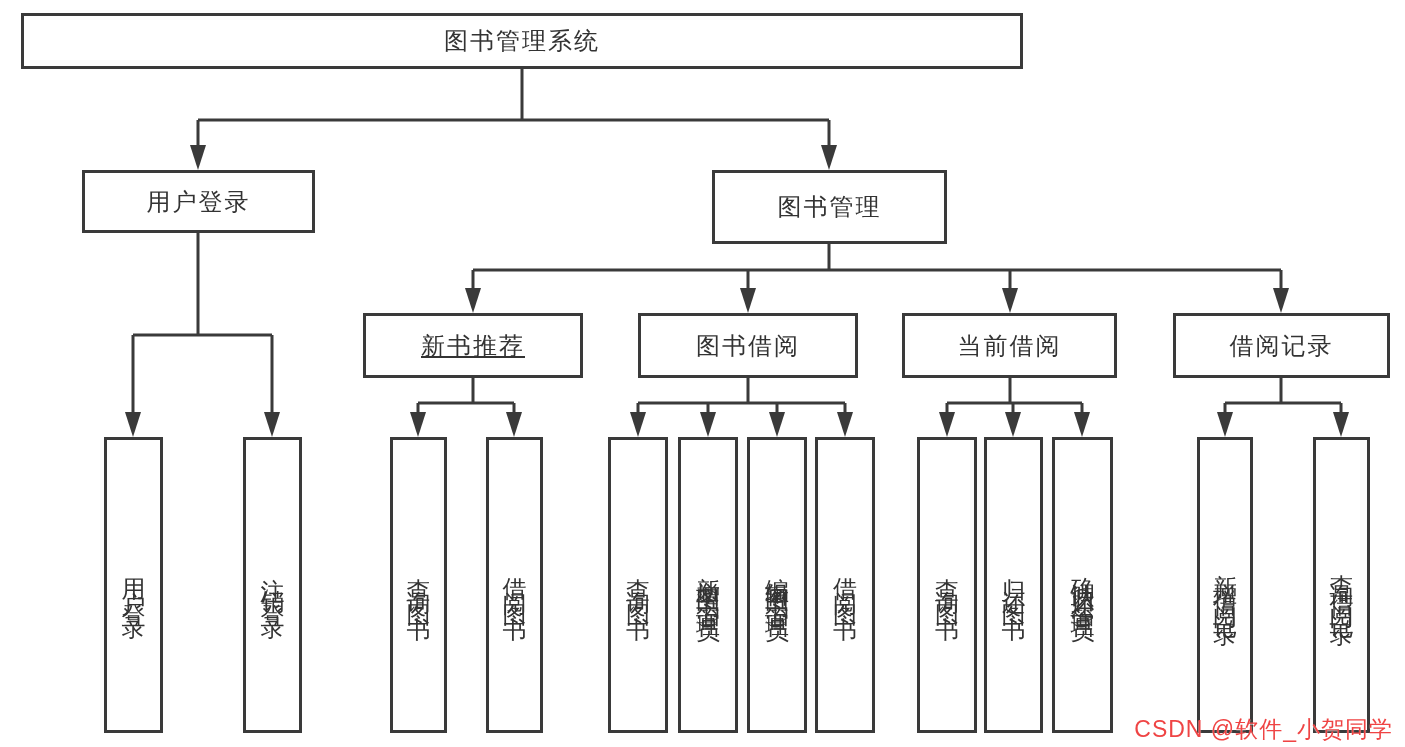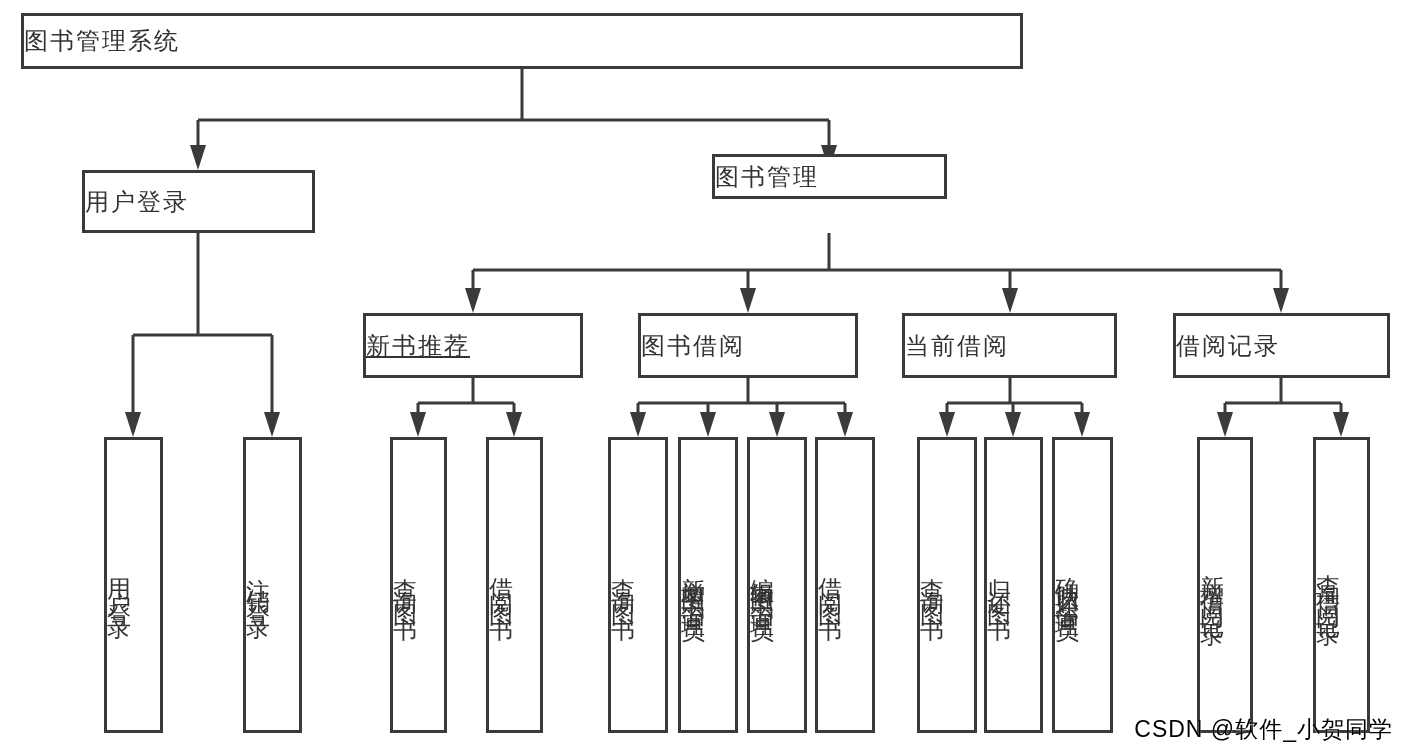--- a/index.html
+++ b/index.html
@@ -23,28 +23,29 @@
     width: 1405px;
     height: 747px;
   }
   .node {
     position: absolute;
     box-sizing: border-box;
     border: 3px solid #3a3a3a;
     background: #ffffff;
     display: flex;
     align-items: center;
+    justify-content: center;
     font-size: 24px;
     color: #333333;
     letter-spacing: 2px;
     white-space: nowrap;
   }
   .root  { left: 21px;  top: 13px;  width: 1002px; height: 56px; }
   .l2a   { left: 82px;  top: 170px; width: 233px;  height: 63px; }
-  .l2b   { left: 712px; top: 154px; width: 235px;  height: 45px; }
+  .l2b   { left: 712px; top: 170px; width: 235px;  height: 74px; }
   .l3    { top: 313px; height: 65px; }
   .l3a   { left: 363px;  width: 220px; text-decoration: underline; }
   .l3b   { left: 638px;  width: 220px; }
   .l3c   { left: 902px;  width: 215px; }
   .l3d   { left: 1173px; width: 217px; }
   .leaf  { top: 437px; height: 296px; }
   .leaf span {
     writing-mode: vertical-rl;
     text-orientation: mixed;
     letter-spacing: 13px;
@@ -64,21 +65,21 @@
   .lf10 { left: 984px;  width: 59px; }
   .lf11 { left: 1052px; width: 61px; }
   .lf12 { left: 1197px; width: 56px; }
   .lf13 { left: 1313px; width: 57px; }
   .watermark {
     position: absolute;
     right: 12px;
     top: 714px;
     font-size: 23px;
     letter-spacing: 1px;
-    color: #000000;
+    color: #ef4444;
     text-shadow: 0 1px 1px rgba(255,255,255,0.8);
     z-index: 10;
     white-space: nowrap;
   }
 </style>
 </head>
 <body>
 
 <div class="canvas">
 

